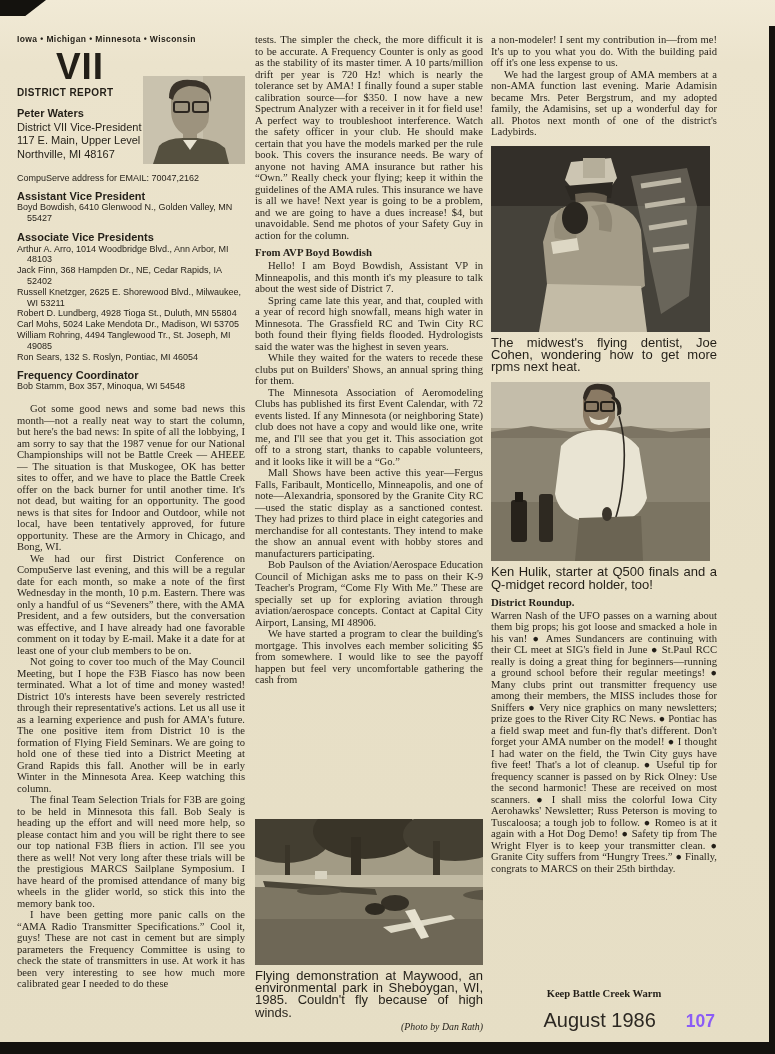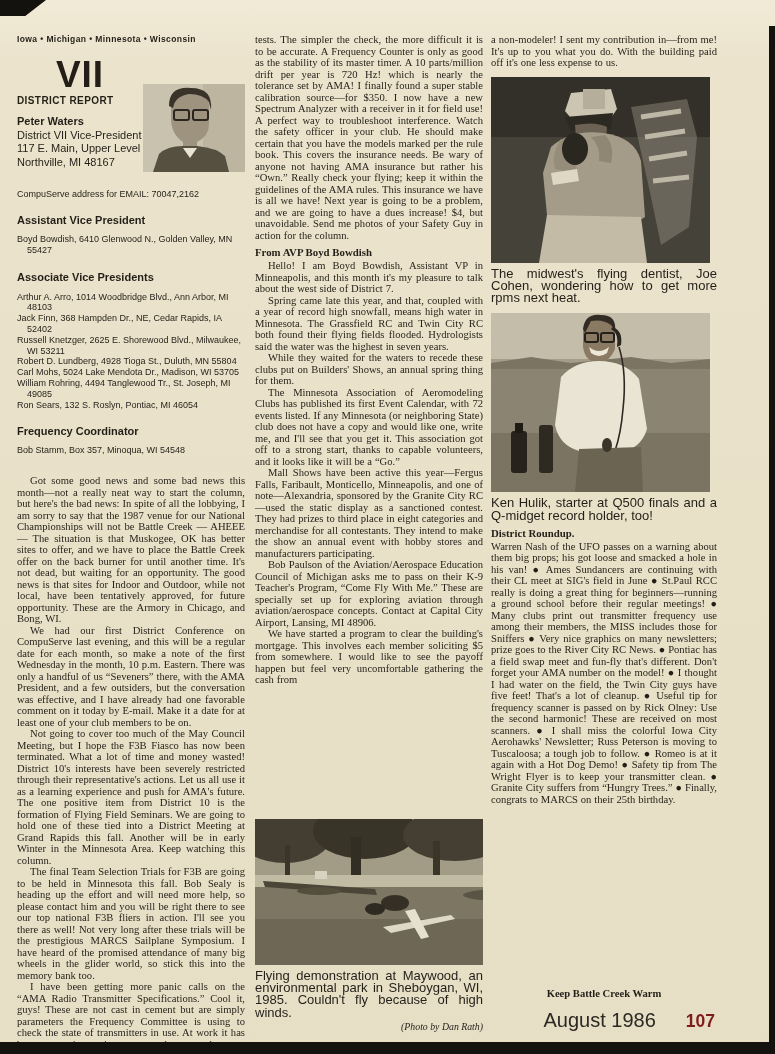--- a/index.html
+++ b/index.html
@@ -9,21 +9,21 @@
     font-family:"Liberation Serif",serif;color:#231f18;
     -webkit-font-smoothing:antialiased;
   }
   
   .edge-bottom{position:absolute;left:0;right:0;bottom:0;height:12px;background:#14120e;}
   .edge-right{position:absolute;top:26px;bottom:0;right:0;width:6px;background:#14120e;}
   .edge-corner{position:absolute;left:0;top:0;width:46px;height:16px;background:#14120e;
     clip-path:polygon(0 0,100% 0,55% 100%,0 100%);}
 
   .col{position:absolute;top:34px;bottom:22px;display:flex;flex-direction:column;}
-  .col-left{left:17px;width:228px;gap:8px;}
+  .col-left{left:17px;width:228px;}
   .col-mid{left:255px;width:228px;}
   .col-right{left:491px;width:226px;}
 
   
   .regions{font-family:"Liberation Sans",sans-serif;font-weight:bold;font-size:8.5px;letter-spacing:.4px;margin-bottom:6px;}
   .hdr-row{display:flex;align-items:flex-start;}
   .hdr-text{width:126px;}
   .vii{font-family:"Liberation Sans",sans-serif;font-weight:bold;font-size:37px;line-height:.9;letter-spacing:1px;text-align:center;}
   .district-report{font-family:"Liberation Sans",sans-serif;font-weight:bold;font-size:10px;letter-spacing:.4px;margin-top:4px;}
   .vp-block{font-family:"Liberation Sans",sans-serif;font-size:11px;line-height:13.5px;margin-top:9px;}
@@ -47,21 +47,21 @@
   .credit{font-size:9.8px;font-style:italic;text-align:right;margin-top:2px;}
 
   .photo-block-bottom{margin-top:auto;}
   .photo-mid{width:228px;height:146px;}
   .photo-r1{width:219px;height:186px;margin-top:8px;}
   .photo-r2{width:219px;height:179px;margin-top:9px;}
 
   .closing{font-weight:bold;font-size:10.6px;text-align:center;margin-bottom:10px;}
   .footer-row{display:flex;justify-content:flex-end;align-items:baseline;gap:30px;padding-right:2px;}
   .footer-date{font-family:"Liberation Sans",sans-serif;font-size:20px;color:#2c2822;}
-  .footer-page{font-family:"Liberation Sans",sans-serif;font-weight:bold;font-size:17.5px;color:#7f1d1d;}
+  .footer-page{font-family:"Liberation Sans",sans-serif;font-weight:bold;font-size:17.5px;color:#8b5cf6;}
 </style>
 </head>
 <body>
 
 <div class="col col-left">
   <div class="regions">Iowa • Michigan • Minnesota • Wisconsin</div>
   <div class="hdr-row">
     <div class="hdr-text">
       <div class="vii">VII</div>
       <div class="district-report">DISTRICT REPORT</div>
@@ -148,20 +148,21 @@
         <rect x="60" y="52" width="12" height="8" fill="#d8d3c0"></rect>
       </svg>
     </div>
     <div class="caption">Flying demonstration at Maywood, an environmental park in Sheboygan, WI, 1985. Couldn't fly because of high winds.</div>
     <div class="credit">(Photo by Dan Rath)</div>
   </div>
 </div>
 
 <div class="col col-right">
   <p class="b noind">a non-modeler! I sent my contribution in—from me! It's up to you what you do. With the building paid off it's one less expense to us.</p>
+  <p class="b">We had the largest group of AMA members at a non-AMA function last evening. Marie Adamisin became Mrs. Peter Bergstrum, and my adopted family, the Adamisins, set up a wonderful day for all. Photos next month of one of the district's Ladybirds.</p>
 
   <div class="photo photo-r1">
     <svg width="219" height="186" viewBox="0 0 219 186" xmlns="http://www.w3.org/2000/svg">
       <rect width="219" height="186" fill="#45423a"></rect>
       <rect width="219" height="60" fill="#332f29"></rect>
       <path d="M140 30 L196 22 L206 60 L198 150 L170 168 L160 120 Z" fill="#8d887a" opacity="0.5"></path>
       <path d="M150 40 L190 34 M154 60 L194 54 M158 82 L196 76 M162 104 L198 100" stroke="#bdb7a6" stroke-width="5" fill="none"></path>
       <path d="M80 16 L120 12 L126 32 L118 44 L84 46 L74 34 Z" fill="#ccc5b2"></path>
       <rect x="92" y="12" width="22" height="20" fill="#b5ae9a"></rect>
       <path d="M74 40 L122 36 L120 52 L80 54 Z" fill="#2c2822"></path>

